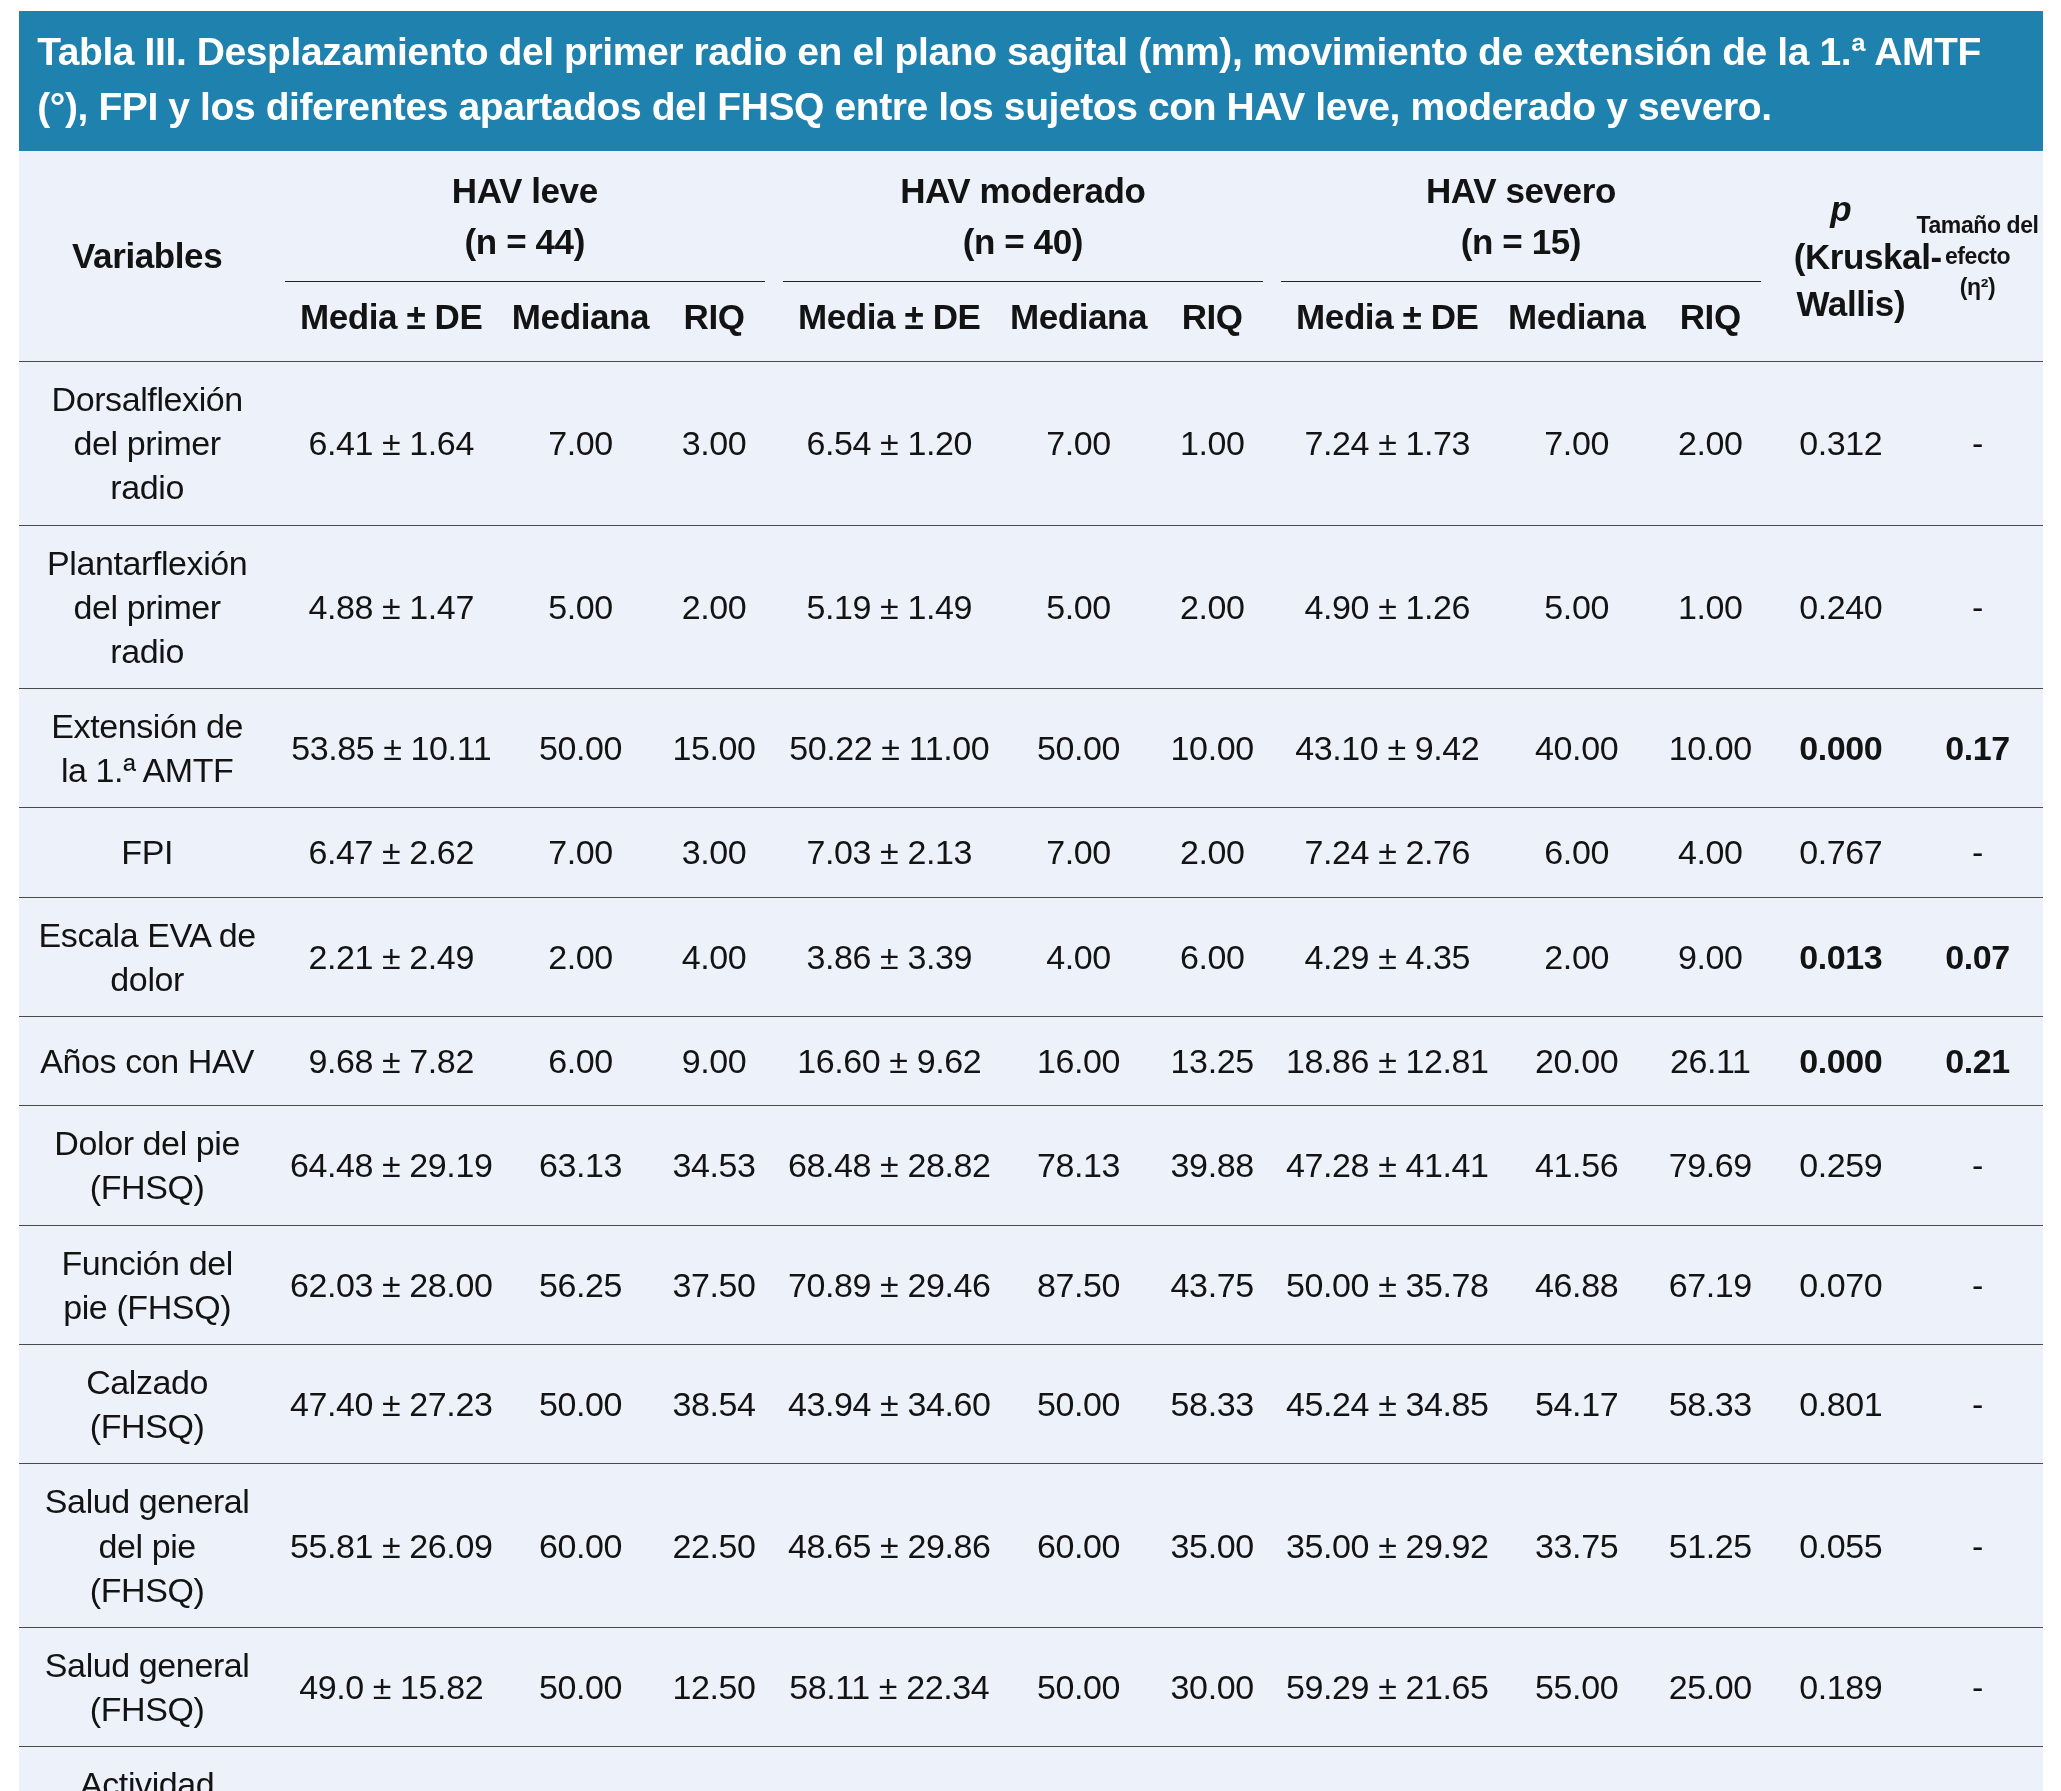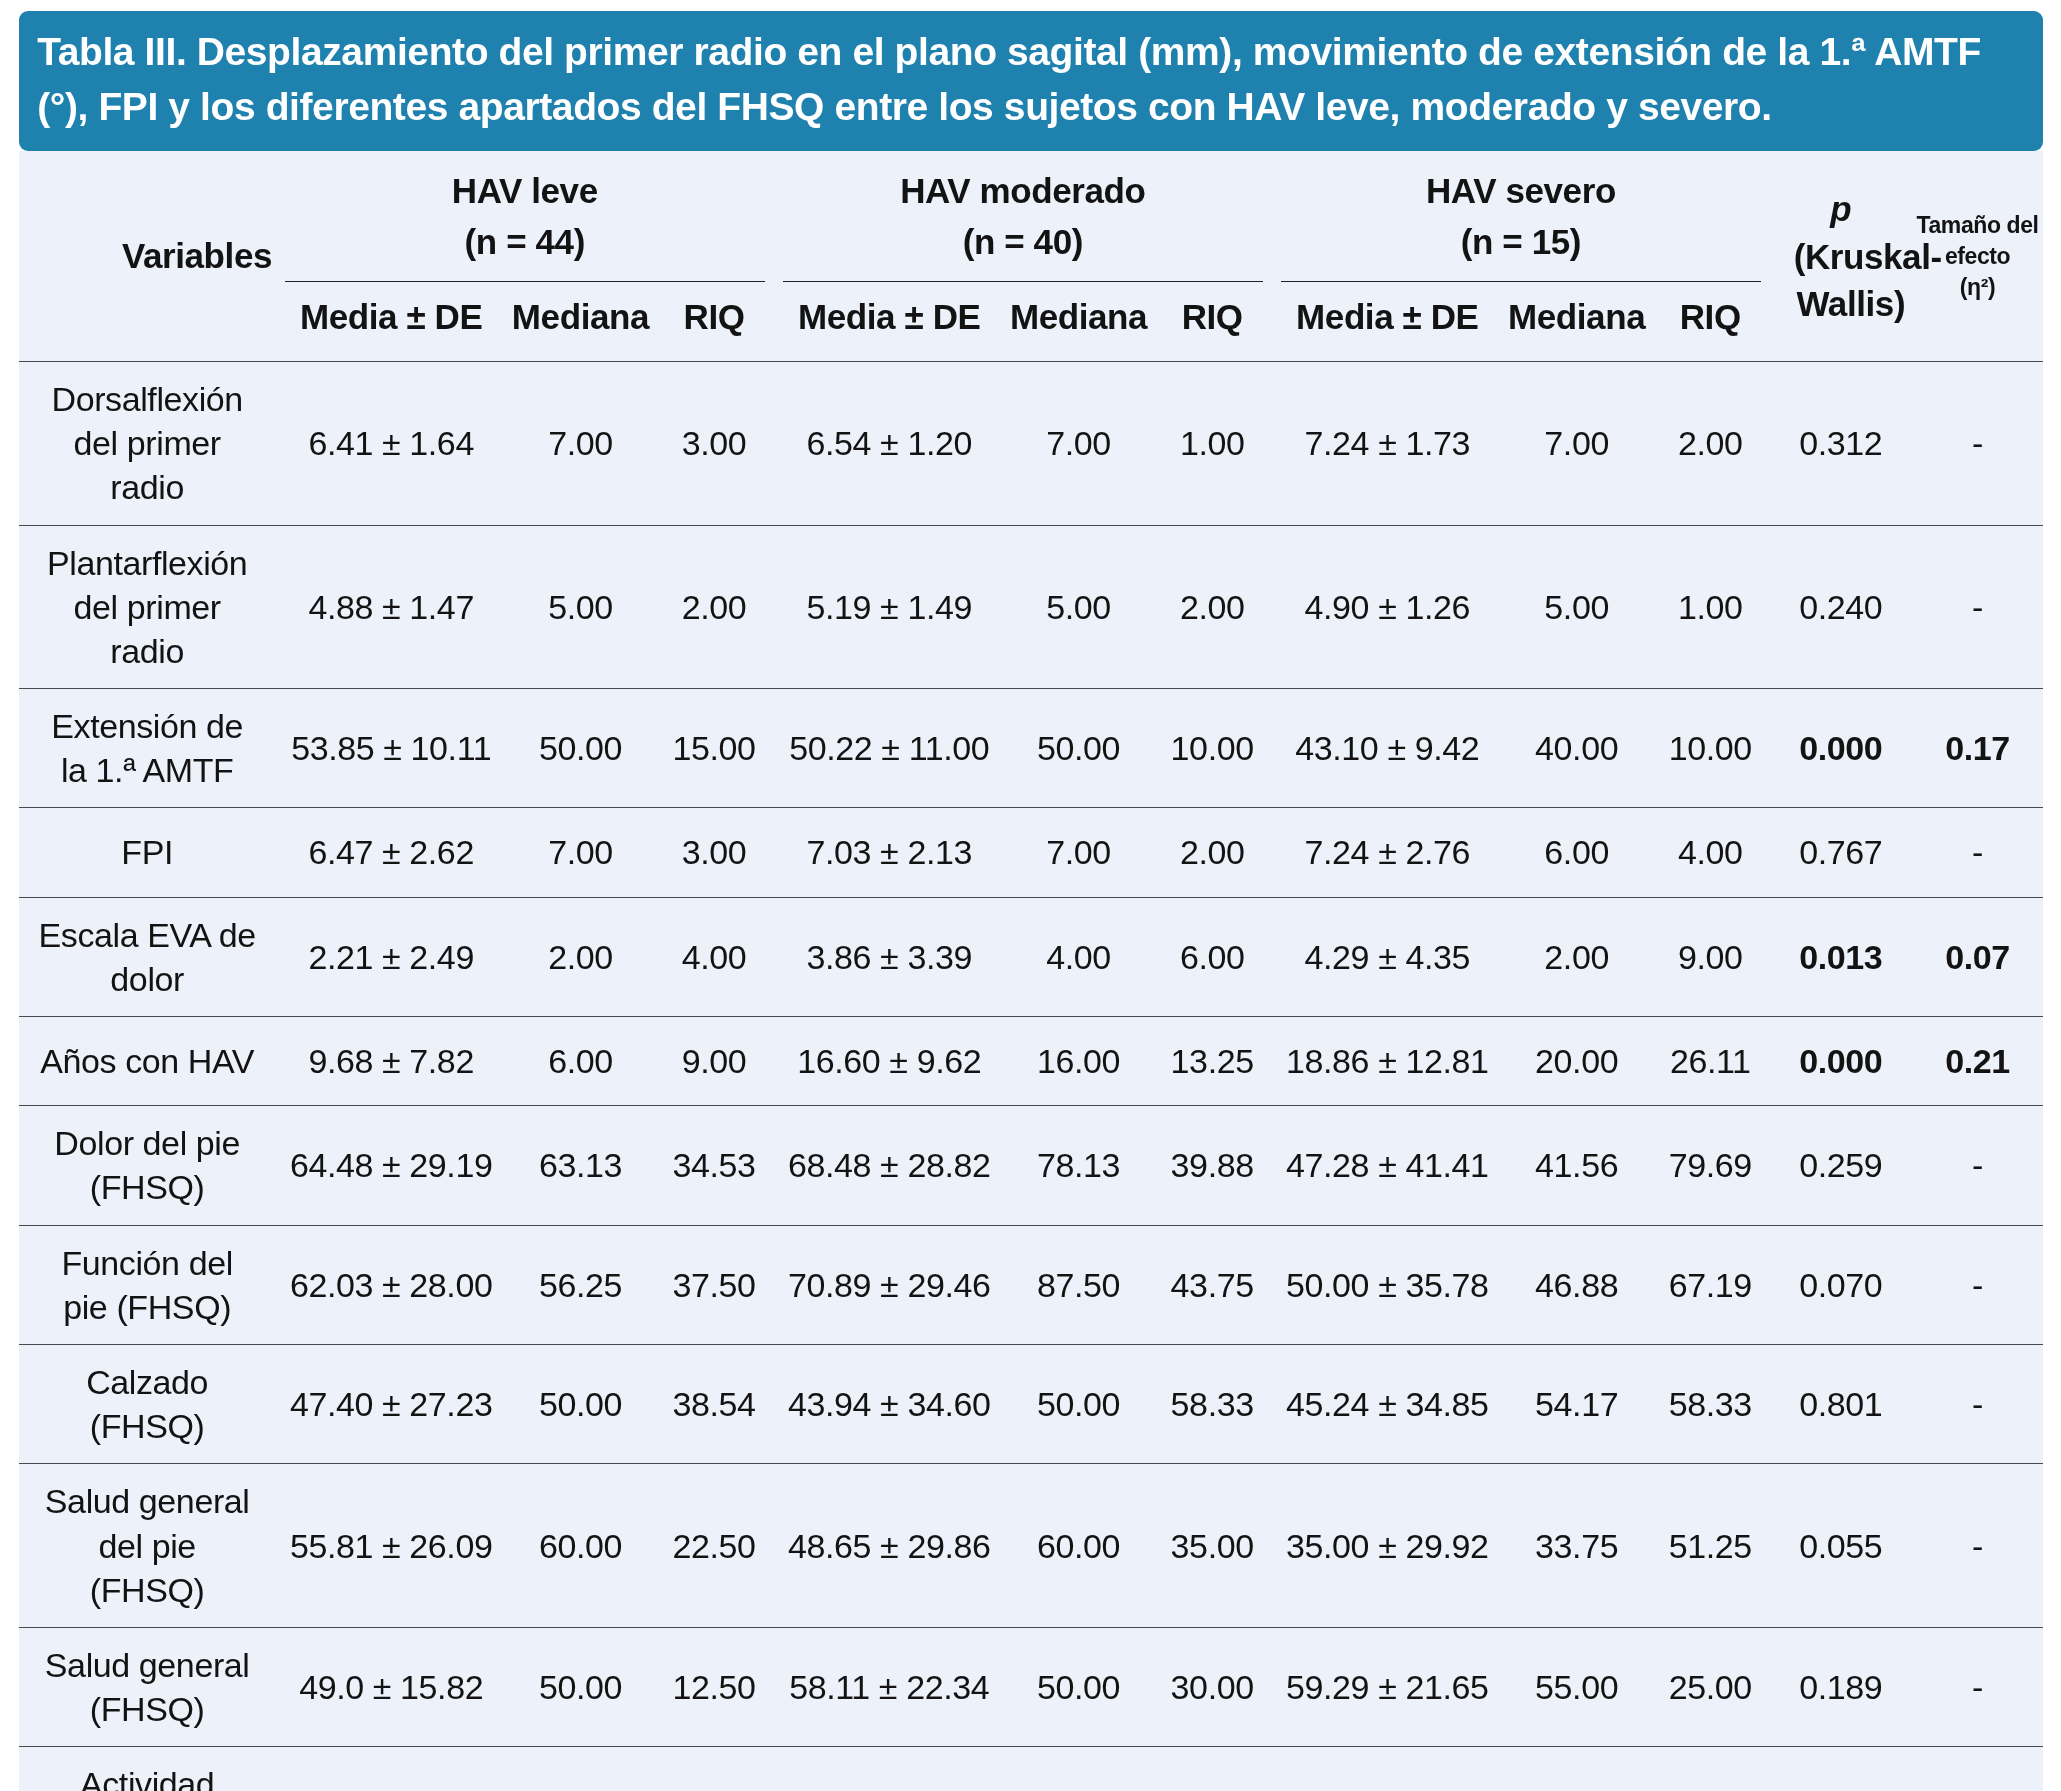--- a/index.html
+++ b/index.html
@@ -7,28 +7,27 @@
     width:2062px; height:1791px; box-sizing:border-box;
     padding:11px 18.6px 0 18.6px;
     font-family:"Liberation Sans","DejaVu Sans",sans-serif;
     color:#131313; background:#ffffff;
     letter-spacing:-0.4px;
   }
   .title-bar {
     background:#1f81ae; color:#ffffff;
     font-size:39px; font-weight:bold; line-height:1.42;
     padding:13px 22px 16.7px 18.6px;
-    border-radius:9px;
   }
   table.data {
     width:100%; border-collapse:collapse; table-layout:fixed;
     background:#edf1f9;
   }
   thead th { font-weight:bold; vertical-align:middle; padding:0 3.7px; }
-  .var-head { font-size:35px; text-align:right; }
+  .var-head { font-size:35px; text-align:center; }
   .group-head { padding:0; }
   .group-box {
     margin:0 9.3px; padding:15px 0 13px 0;
     border-bottom:1.9px solid #222222;
     text-align:center; font-size:35px; line-height:1.45;
   }
   .group-name, .group-n { display:block; }
   .p-head { text-align:center; font-size:35px; line-height:1.35; }
   .p-italic { font-style:italic; display:block; }
   .p-sub { display:block;margin-left:20px; }

